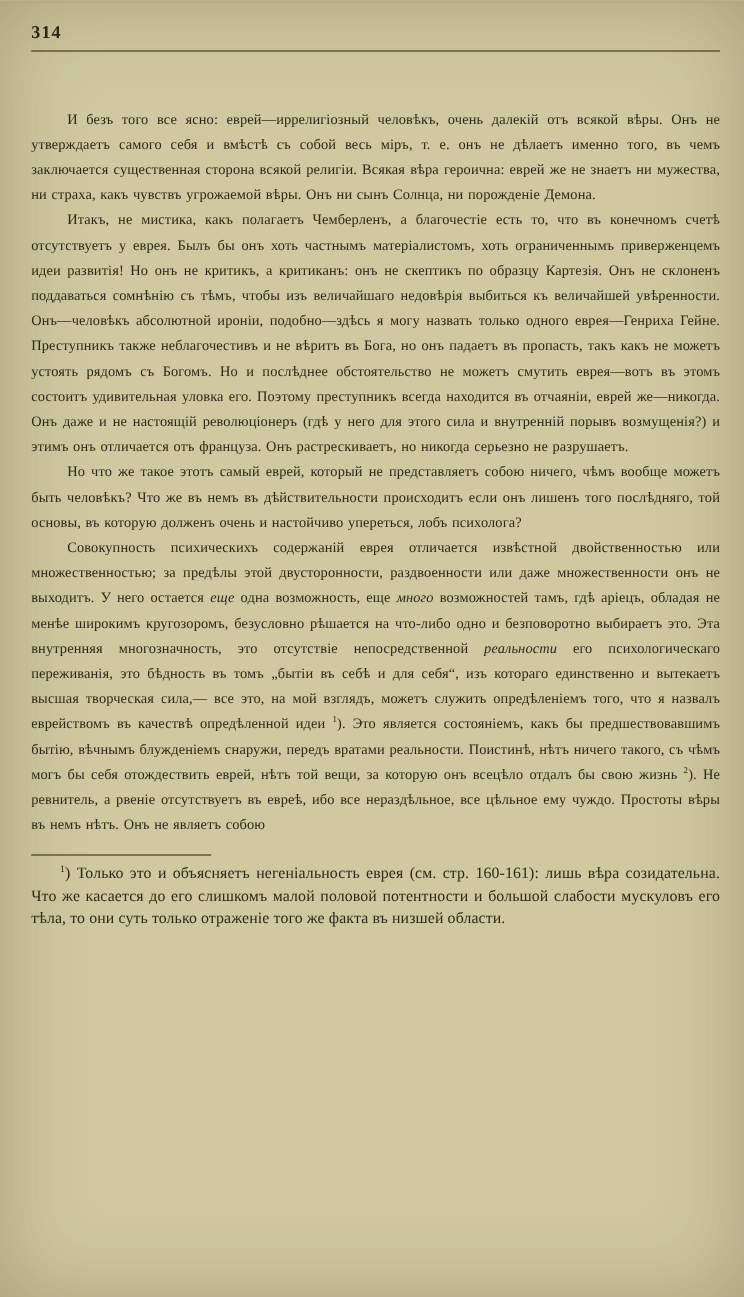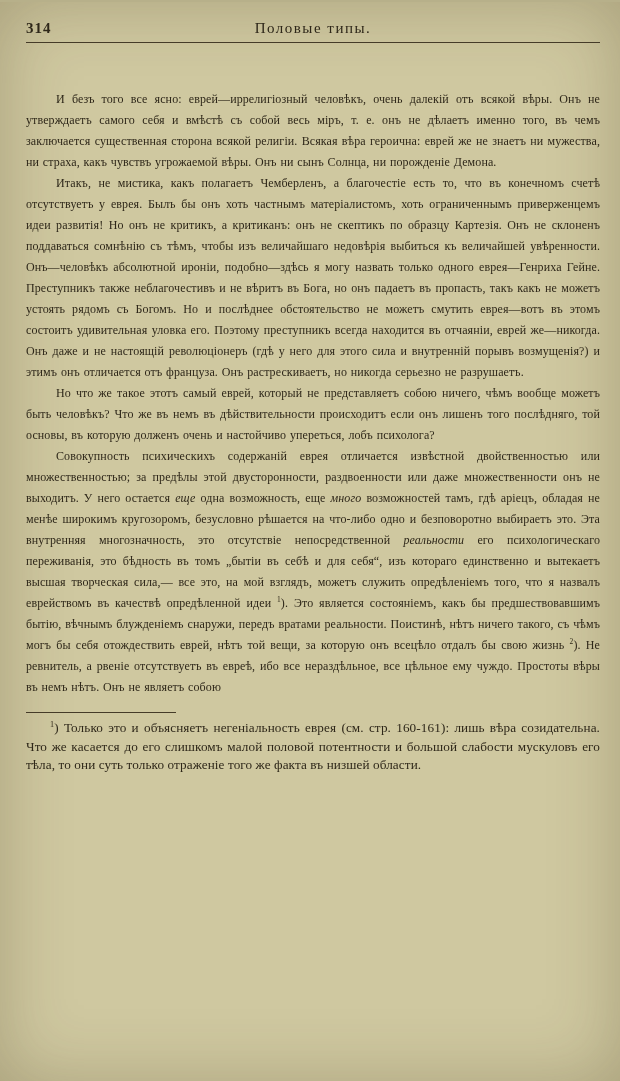--- a/index.html
+++ b/index.html
@@ -76,21 +76,20 @@
     text-indent:24px;
   }
 </style>
 </head>
 <body>
 
 <div class="page">
 
   <header class="page-header">
     <span class="page-number">314</span>
-    <span class="running-title">Половые типы.</span>
   </header>
 
   <hr class="header-rule">
 
   <main class="body-text" id="body-text">
       <p class="para"><span>И безъ того все ясно: еврей—иррелигіозный человѣкъ, очень далекій отъ всякой вѣры. Онъ не утверждаетъ самого себя и вмѣстѣ съ собой весь міръ, т. е. онъ не дѣлаетъ именно того, въ чемъ заключается существенная сторона всякой религіи. Всякая вѣра героична: еврей же не знаетъ ни мужества, ни страха, какъ чувствъ угрожаемой вѣры. Онъ ни сынъ Солнца, ни порожденіе Демона.</span></p>
       <p class="para"><span>Итакъ, не мистика, какъ полагаетъ Чемберленъ, а благочестіе есть то, что въ конечномъ счетѣ отсутствуетъ у еврея. Былъ бы онъ хоть частнымъ матеріалистомъ, хоть ограниченнымъ приверженцемъ идеи развитія! Но онъ не критикъ, а критиканъ: онъ не скептикъ по образцу Картезія. Онъ не склоненъ поддаваться сомнѣнію съ тѣмъ, чтобы изъ величайшаго недовѣрія выбиться къ величайшей увѣренности. Онъ—человѣкъ абсолютной ироніи, подобно—здѣсь я могу назвать только одного еврея—Генриха Гейне. Преступникъ также неблагочестивъ и не вѣритъ въ Бога, но онъ падаетъ въ пропасть, такъ какъ не можетъ устоять рядомъ съ Богомъ. Но и послѣднее обстоятельство не можетъ смутить еврея—вотъ въ этомъ состоитъ удивительная уловка его. Поэтому преступникъ всегда находится въ отчаяніи, еврей же—никогда. Онъ даже и не настоящій революціонеръ (гдѣ у него для этого сила и внутренній порывъ возмущенія?) и этимъ онъ отличается отъ француза. Онъ растрескиваетъ, но никогда серьезно не разрушаетъ.</span></p>
       <p class="para"><span>Но что же такое этотъ самый еврей, который не представляетъ собою ничего, чѣмъ вообще можетъ быть человѣкъ? Что же въ немъ въ дѣйствительности происходитъ если онъ лишенъ того послѣдняго, той основы, въ которую долженъ очень и настойчиво упереться, лобъ психолога?</span></p>
       <p class="para"><span>Совокупность психическихъ содержаній еврея отличается извѣстной двойственностью или множественностью; за предѣлы этой двусторонности, раздвоенности или даже множественности онъ не выходитъ. У него остается </span><span class="it">еще</span><span> одна возможность, еще </span><span class="it">много</span><span> возможностей тамъ, гдѣ аріецъ, обладая не менѣе широкимъ кругозоромъ, безусловно рѣшается на что-либо одно и безповоротно выбираетъ это. Эта внутренняя многозначность, это отсутствіе непосредственной </span><span class="it">реальности</span><span> его психологическаго переживанія, это бѣдность въ томъ „бытіи въ себѣ и для себя“, изъ котораго единственно и вытекаетъ высшая творческая сила,— все это, на мой взглядъ, можетъ служить опредѣленіемъ того, что я назвалъ еврействомъ въ качествѣ опредѣленной идеи </span><sup>1</sup><span>). Это является состояніемъ, какъ бы предшествовавшимъ бытію, вѣчнымъ блужденіемъ снаружи, передъ вратами реальности. Поистинѣ, нѣтъ ничего такого, съ чѣмъ могъ бы себя отождествить еврей, нѣтъ той вещи, за которую онъ всецѣло отдалъ бы свою жизнь </span><sup>2</sup><span>). Не ревнитель, а рвеніе отсутствуетъ въ евреѣ, ибо все нераздѣльное, все цѣльное ему чуждо. Простоты вѣры въ немъ нѣтъ. Онъ не являетъ собою</span></p>
     </main>

